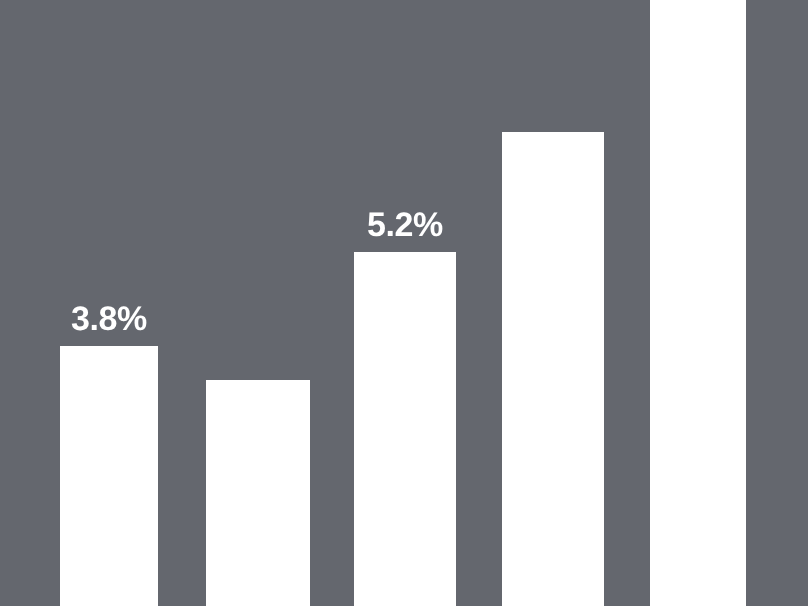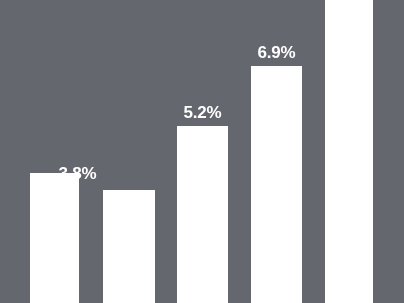--- a/index.html
+++ b/index.html
@@ -55,35 +55,34 @@
   }
 </style>
 </head>
 <body>
 
 <div id="chart-figure" style="width: 404px; height: 303px; background: rgb(100, 103, 110);">
   <div class="plot-area">
 
     <div class="bar-group" style="left: 30px; width: 49px; height: 130px;">
       <div class="bar" style="height: 130px; background: rgb(255, 255, 255);"></div>
-      <span class="bar-label" style="bottom: 121px; color: rgb(255, 255, 255); margin-left: 23px;">3.8%</span>
+      <span class="bar-label" style="bottom: 135px; color: rgb(255, 255, 255);">3.8%</span>
     </div>
 
     <div class="bar-group" style="left: 103px; width: 52px; height: 113px;">
       <div class="bar" style="height: 113px; background: rgb(255, 255, 255);"></div>
     </div>
 
     <div class="bar-group" style="left: 177px; width: 51px; height: 177px; text-decoration: underline;">
       <div class="bar" style="height: 177px; background: rgb(255, 255, 255);"></div>
       <span class="bar-label" style="bottom: 182px; color: rgb(255, 255, 255);">5.2%</span>
     </div>
 
     <div class="bar-group" style="left: 251px; width: 51px; height: 237px;">
       <div class="bar" style="height: 237px; background: rgb(255, 255, 255);"></div>
-      <span class="bar-label" style="bottom: 242px; color: rgb(255, 255, 255);">6.9%</span>
     </div>
 
     <div class="bar-group" style="left: 325px; width: 48px; height: 303px;">
       <div class="bar" style="height: 303px; background: rgb(255, 255, 255);"></div>
 
     </div>
 
   </div>
 </div>
 

